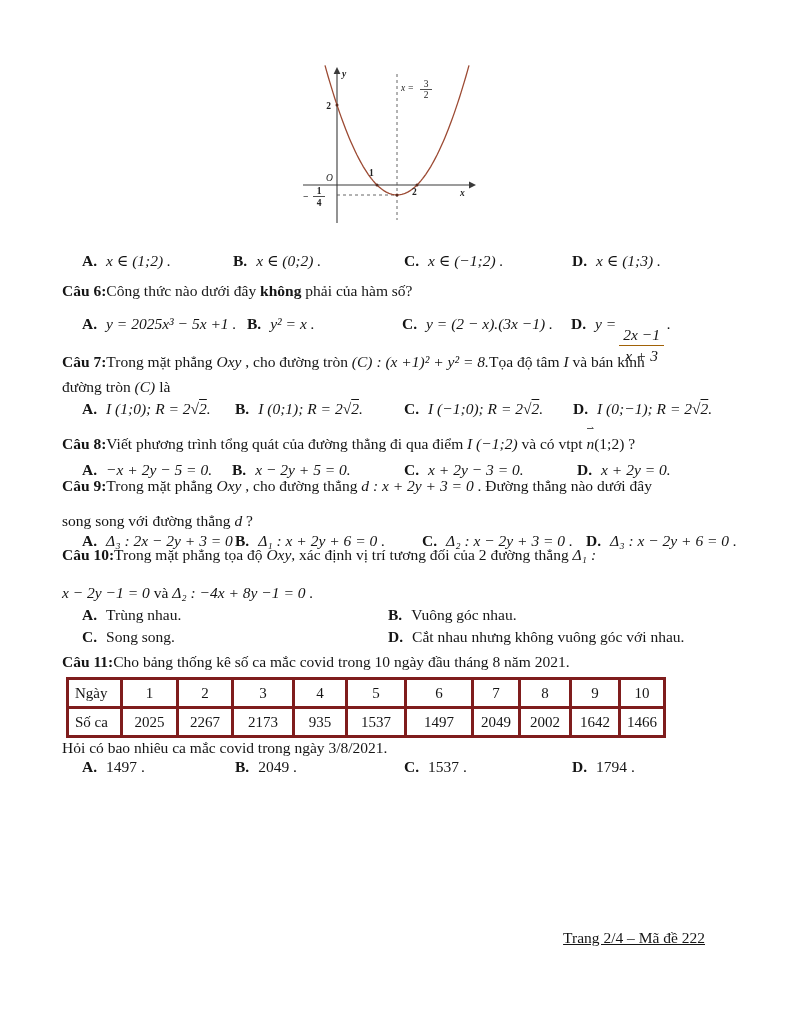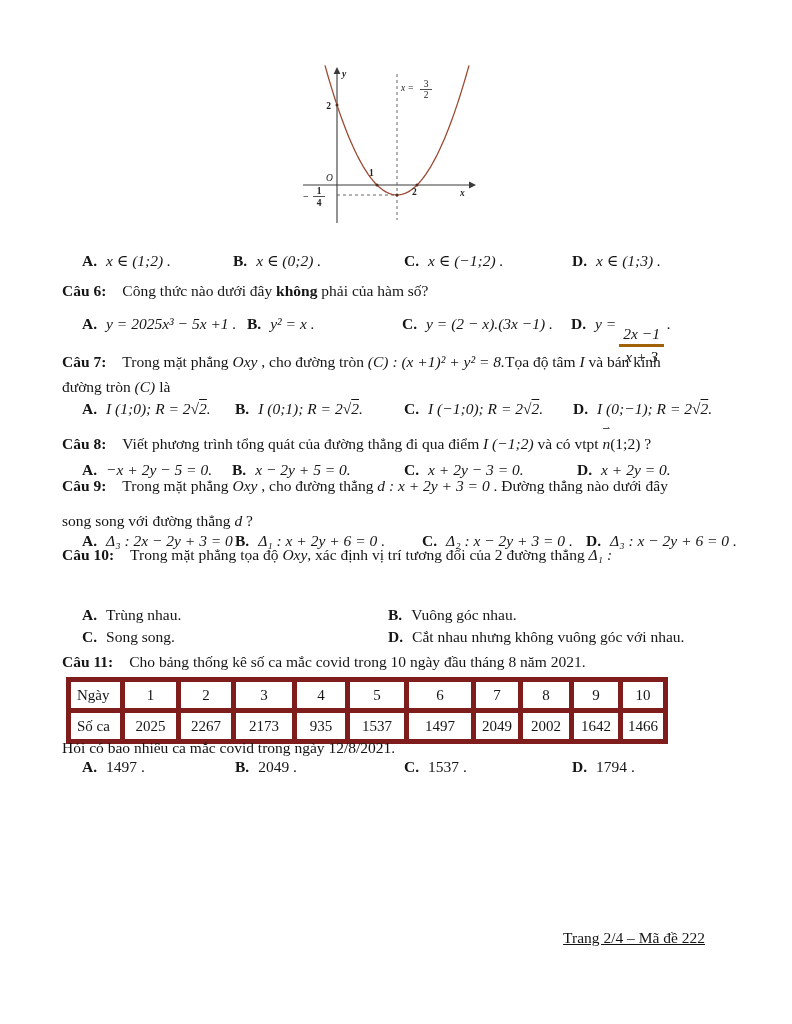--- a/index.html
+++ b/index.html
@@ -1,35 +1,35 @@
 <!DOCTYPE html>
 <html><head>
 <meta charset="utf-8">
 <style>
   html,body{margin:0;padding:0;background:#e8e8e8;}
   .page{position:relative;width:792px;height:1024px;background:#ffffff;margin:0 auto;
         font-family:"Liberation Serif","DejaVu Serif",serif;font-size:15.5px;color:#151515;overflow:hidden;}
   .abs{position:absolute;left:62px;right:62px;}
   .q{margin:0;line-height:23px;}
   .q2{margin:0;line-height:22px;}
-  .qnum{font-weight:bold;margin-right:16px;}
+  .qnum{font-weight:bold;margin-right:0;}
   .m{font-style:italic;}
   .t{font-style:normal;}
   .optrow{display:flex;align-items:center;padding-left:20px;}
   .opt{display:flex;align-items:center;flex:0 0 auto;white-space:nowrap;}
   .opt:last-child{flex:1 1 auto;}
   .ol{font-weight:bold;margin-right:9px;}
   .rad{text-decoration:overline;}
   .frac{display:inline-flex;flex-direction:column;align-items:center;vertical-align:middle;margin:0 3px;font-style:italic;}
-  .frac .fnum{display:block;padding:0 4px 1px 4px;border-bottom:3px solid #a16207;line-height:1.15;margin-top:42px;}
+  .frac .fnum{display:block;padding:0 4px 1px 4px;border-bottom:1px solid #a16207;line-height:1.15;margin-top:42px;}
   .frac .fden{display:block;padding-top:1px;line-height:1.15;}
   .vec{position:relative;font-style:italic;display:inline-block;}
   .vec .arr{position:absolute;left:0px;top:-8px;font-size:9px;font-style:normal;line-height:1;}
   .ctable{border-collapse:collapse;table-layout:fixed;width:597px;}
-  .ctable td{border:5px solid #7f1d1d;text-align:center;font-size:15px;height:26px;padding:0 3px;overflow:hidden;}
+  .ctable td{border:3px solid #7f1d1d;text-align:center;font-size:15px;height:26px;padding:0 3px;overflow:hidden;}
   .ctable td.rowlab{text-align:left;padding-left:6px;}
   .graph{position:absolute;left:300px;top:60px;width:180px;height:170px;}
   .footer{text-align:right;text-decoration:underline;}
 </style>
 </head>
 <body>
 
 <div class="page">
 
   <div class="graph">
@@ -183,20 +183,23 @@
         <span class="m">Δ₂ : x − 2y + 3 = 0 .</span>
       </span>
       <span class="opt">
         <b class="ol">D.</b>
         <span class="m">Δ₃ : x − 2y + 6 = 0 .</span>
       </span>
     </div>
 
   <p class="abs q2" style="top:544px">
     <b class="qnum">Câu 10:</b><span>Trong mặt phẳng tọa độ </span><span class="m">Oxy</span><span>, xác định vị trí tương đối của </span><span>2</span><span> đường thẳng </span><span class="m">Δ₁ :</span>
+  </p>
+  <p class="abs q2" style="top:582px">
+    <span class="m">x − 2y −1 = 0</span><span> và </span><span class="m">Δ₂ : −4x + 8y −1 = 0 .</span>
   </p>
   <div class="abs optrow" style="top:606px">
       <span class="opt" style="width: 306px;">
         <b class="ol">A.</b>
         <span class="t">Trùng nhau.</span>
       </span>
       <span class="opt">
         <b class="ol">B.</b>
         <span class="t">Vuông góc nhau.</span>
       </span>
@@ -252,21 +255,21 @@
       <td>1537</td>
       <td>1497</td>
       <td>2049</td>
       <td>2002</td>
       <td>1642</td>
       <td>1466</td>
     </tr>
   </tbody>
     </table>
   <p class="abs q" style="top:736px">
-    <span>Hỏi có bao nhiêu ca mắc covid trong ngày 12/8/2021.</span>
+    <span>Hỏi có bao nhiêu ca mắc covid trong ngày 3/8/2021.</span>
   </p>
   <div class="abs optrow" style="top:758px">
       <span class="opt" style="width: 153px;">
         <b class="ol">A.</b>
         <span class="t">1497 .</span>
       </span>
       <span class="opt" style="width: 169px;">
         <b class="ol">B.</b>
         <span class="t">2049 .</span>
       </span>

